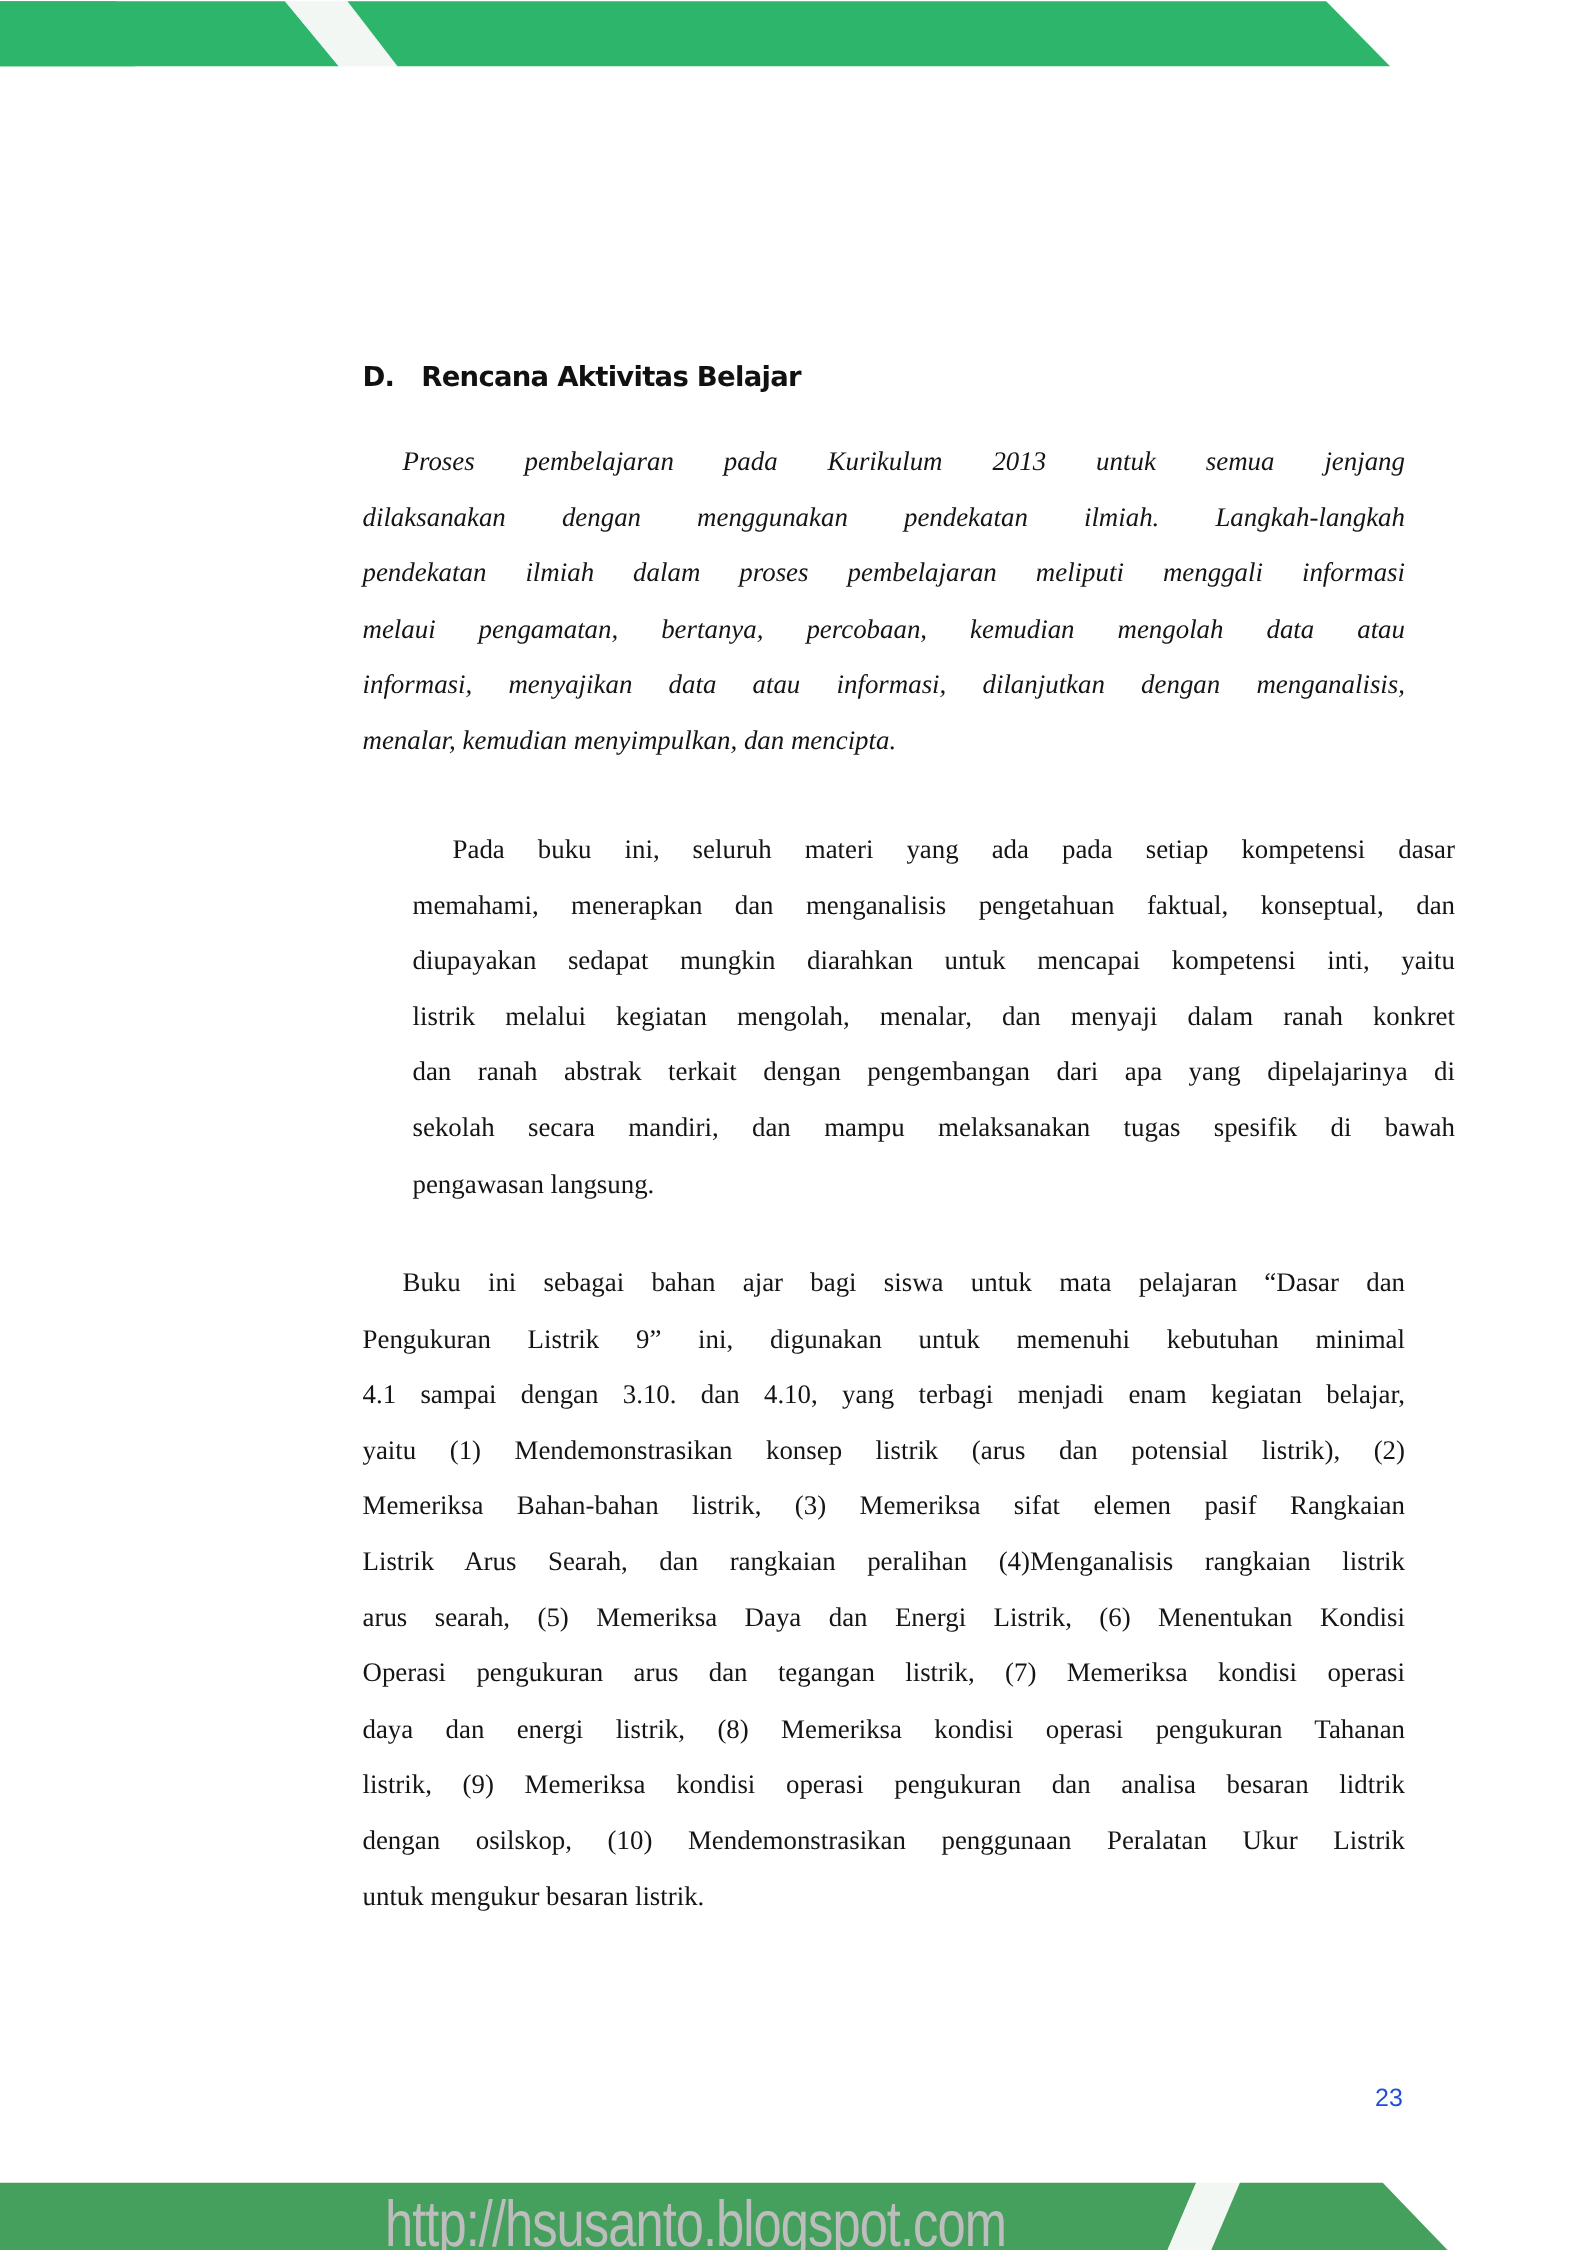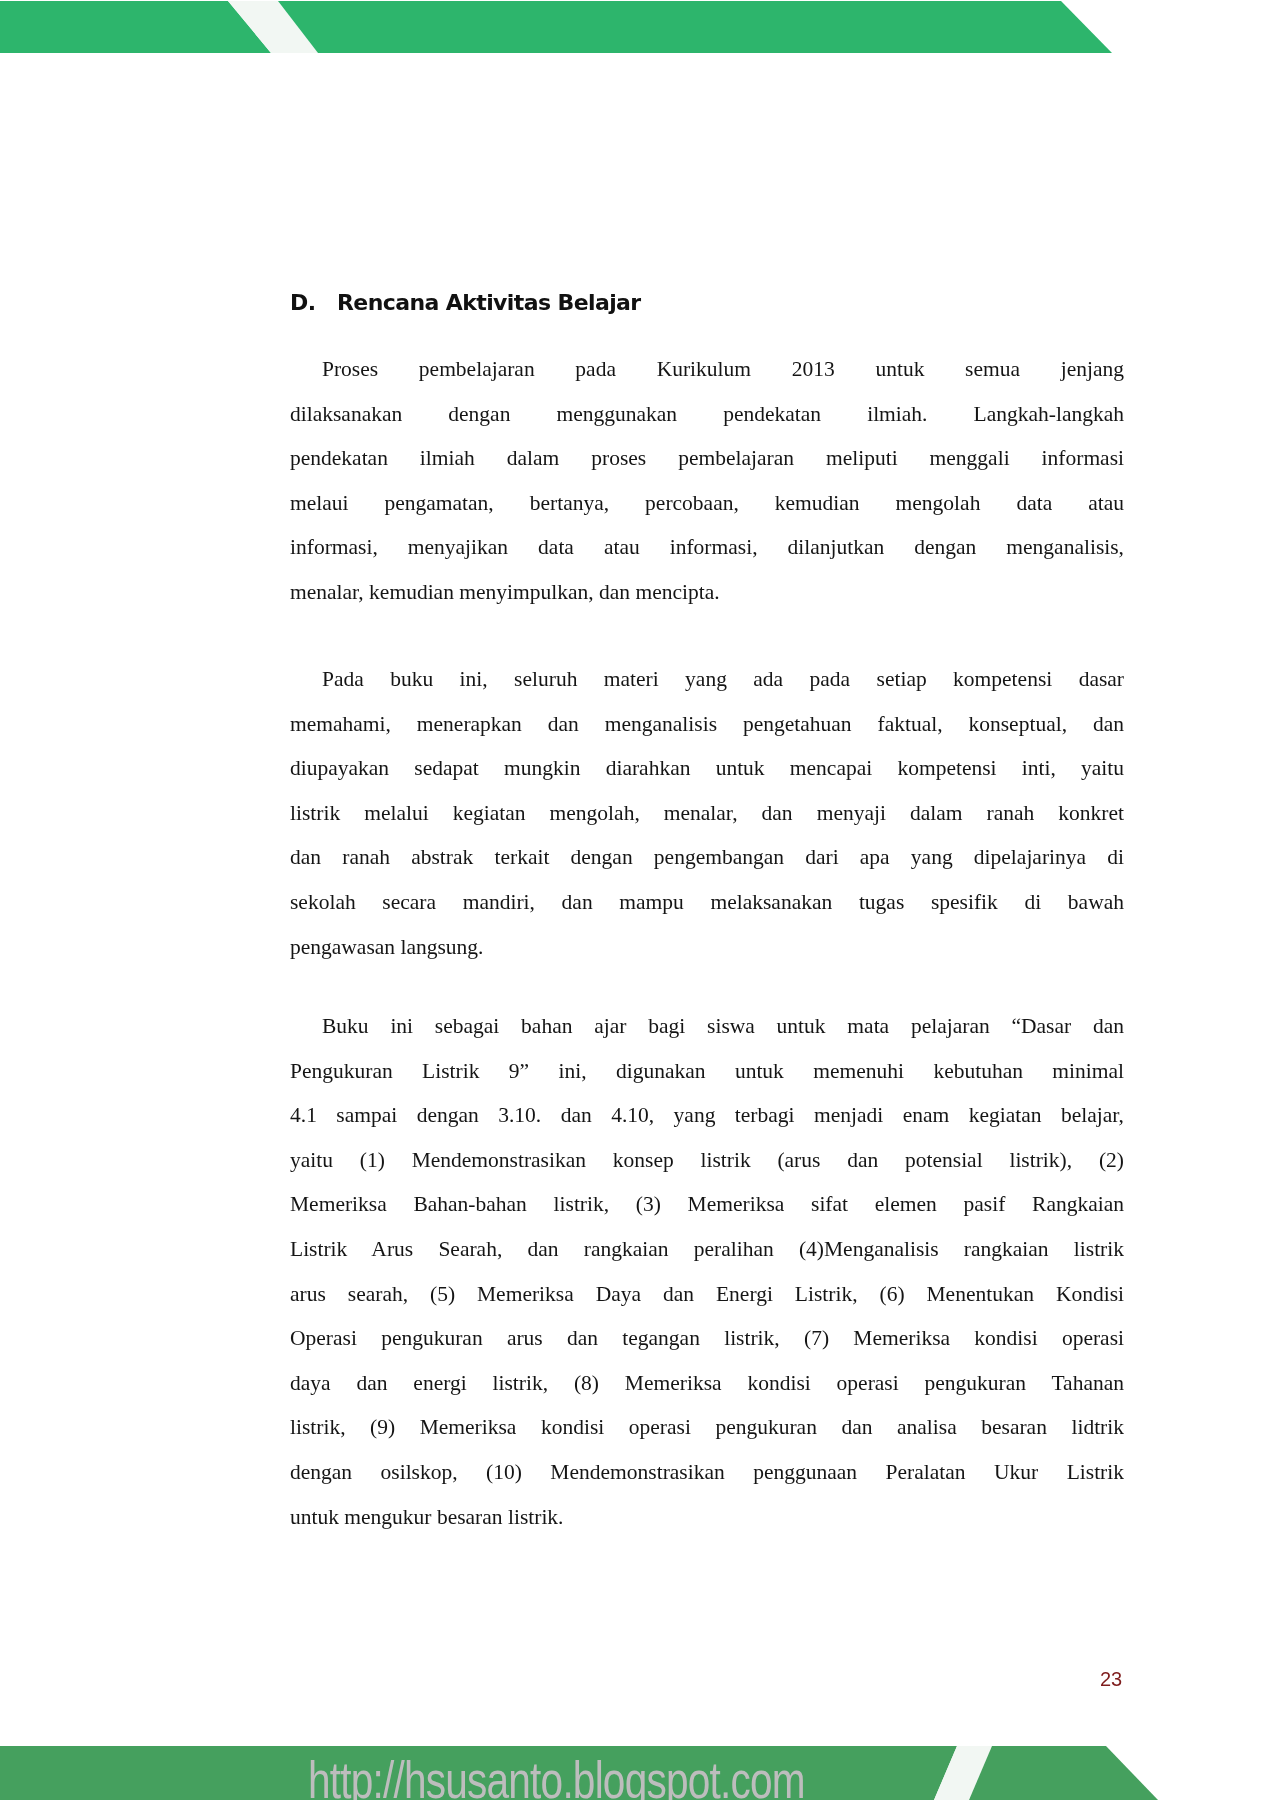--- a/index.html
+++ b/index.html
@@ -22,28 +22,28 @@
     font-size: 21.5px; color: #151515;
   }
   .line {
     display: block; height: 44.6px; line-height: 44.6px;
     text-align: justify; text-align-last: justify; white-space: nowrap;
     overflow: visible;
   }
   .line.first { text-indent: 32px; }
   .line.last { text-align-last: left; }
 
-  .p1 { top: 347px; }
-  .p2 { top: 657px; }
+  .p1 { top: 347px; font-style: italic; }
+  .p2 { top: 657px; margin-left: 40px; }
   .p3 { top: 1004px; }
 
   .page-number {
     position: absolute; left: 1100px; top: 1668px;
     font-family: "Liberation Sans", "DejaVu Sans", sans-serif;
-    font-size: 20px; color: #7f1d1d;
+    font-size: 20px; color: #1d4ed8;
   }
 
   .watermark {
     position: absolute; left: 308px; top: 1750px;
     font-family: "Liberation Sans", "DejaVu Sans", sans-serif;
     font-size: 52px; color: #bdbdbd; white-space: nowrap;
     transform: scaleX(0.78); transform-origin: left top;
     letter-spacing: -1px; line-height: 60px;
   }
 </style>

